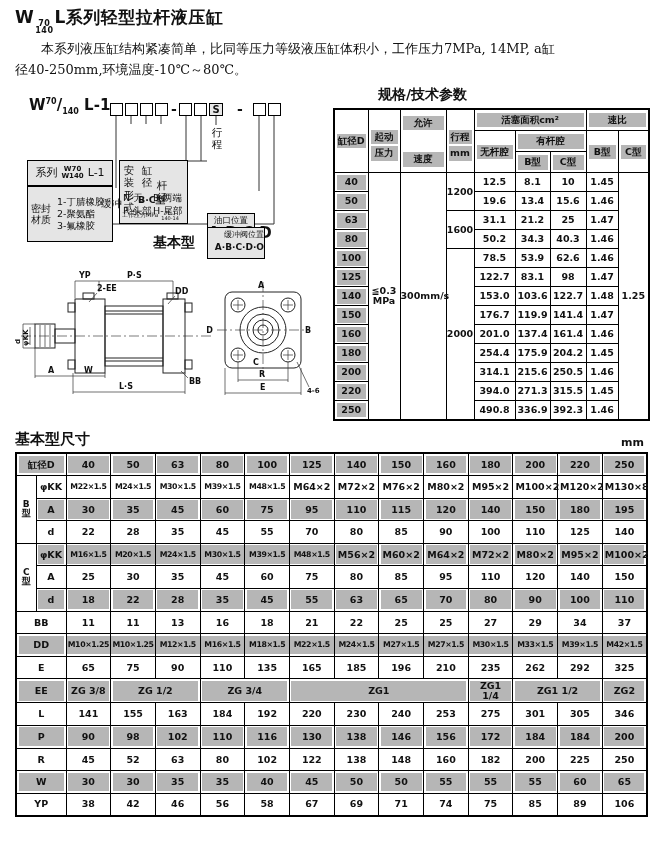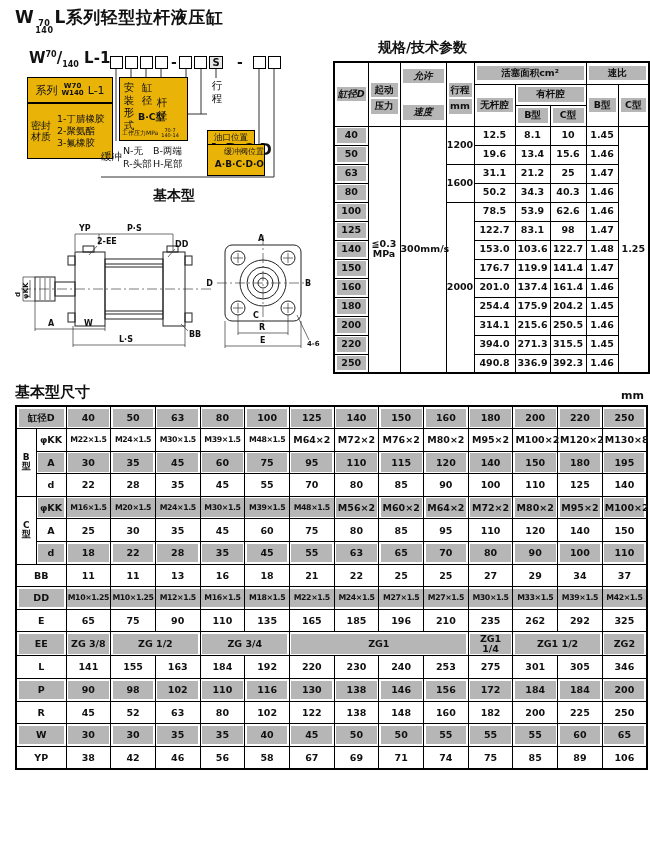--- a/index.html
+++ b/index.html
@@ -22,21 +22,21 @@
   .spec-title { padding-left:45px; margin-bottom:4px; }
 
   
   .model-diagram { position:relative; width:318px; height:142px; margin-top:2px; }
   .model-diagram svg.lines { position:absolute; left:0; top:0; }
   .code-left { position:absolute; left:14px; top:8px; font-size:15px; font-weight:bold; }
   .code-left sub,.code-left sup { font-size:8px; font-weight:bold; }
   .sq { position:absolute; top:15px; width:13px; height:13px; border:1.5px solid #000; background:#fff; }
   .sq.sbox { display:flex; align-items:center; justify-content:center; font-size:10px; font-weight:bold; width:14px; background:#e8e8e8; }
   .dash { position:absolute; top:13px; font-size:14px; font-weight:bold; }
-  .mbox { position:absolute; border:1px solid #000; background:#eab308; }
+  .mbox { position:absolute; border:1px solid #000; background:#e5e5e5;margin-top:36px; }
   .series-box { left:12px; top:36px; width:86px; height:26px; display:flex; align-items:center; justify-content:center; gap:3px; font-size:11px; }
   .series-box .stack { font-size:7px; line-height:7px; }
   .seal-box { left:12px; top:62px; width:86px; height:56px; display:flex; align-items:center; gap:4px; padding-left:3px; }
   .seal-label { font-size:10px; width:22px; line-height:11px; }
   .seal-items { font-size:9.5px; line-height:12px; white-space:nowrap; }
   .mount-box { left:104px; top:36px; width:69px; height:64px; }
   .vtext { position:absolute; width:12px; font-size:10.5px; line-height:12.5px; word-break:break-all; text-align:center; }
   .bctype { position:absolute; left:18px; top:33px; font-size:9.5px; font-weight:bold; white-space:nowrap; }
   .tinynote { position:absolute; left:2px; bottom:2px; display:flex; align-items:center; gap:2px; font-size:6px; white-space:nowrap; }
   .tinynote .stack { font-size:5px; line-height:5px; font-weight:normal; }
@@ -57,21 +57,21 @@
   .thin { fill:none; stroke:#333; stroke-width:0.7; }
   .cl { fill:none; stroke:#444; stroke-width:0.7; stroke-dasharray:10 3 2 3; }
   .lbl { font-size:8px; font-weight:bold; fill:#111; }
   .lbl7 { font-size:7px; font-weight:bold; fill:#111; }
 
   
   .spec-table { border-collapse:collapse; width:315px; table-layout:fixed; border:2px solid #000; }
   .spec-table th, .spec-table td { border:1px solid #000; text-align:center; vertical-align:middle; padding:0; font-size:9.5px; line-height:1.1; background:#fff; }
   .spec-table thead th { font-weight:bold; }
   .band { display:block; background:#b6b6b6; margin:2px 2px; padding:2px 0; font-weight:bold; font-size:9.5px; }
-  .topalign { vertical-align:top;font-style:italic; }
+  .topalign { vertical-align:top; }
   .gapb { margin-top:10px; }
   .spec-table tbody td { height:19px; font-weight:bold; }
   .spec-table td.graycell { background:#b6b6b6; background-clip:content-box; padding:2px; }
   .spec-table tr.h1 { height:22px; } .spec-table tr.h2 { height:21px; } .spec-table tr.h3 { height:21px; }
   .prel { white-space:pre-line; }
 
   
   .dim-head { display:flex; justify-content:space-between; align-items:flex-end; width:633px; margin-top:9px; }
   .dim-head h2 { font-size:15px; }
   .unit { font-size:11px; font-weight:bold; padding-right:4px; }
@@ -87,20 +87,24 @@
 
 <div class="page">
 
   <div class="h1row">
     <span>W</span><span class="stack">
         <span>70</span>
         <span>140</span>
       </span><span>L系列轻型拉杆液压缸</span>
   </div>
 
+  <p class="intro">
+    <span class="indent">本系列液压缸结构紧凑简单，比同等压力等级液压缸体积小，工作压力7MPa, 14MP, a缸</span><br>
+    <span>径40-250mm,环境温度-10℃～80℃。</span>
+  </p>
 
   <div class="columns">
 
     <div class="left-col">
 
       <div class="model-diagram">
         <svg class="lines" width="318" height="142">
           <g stroke="#333" stroke-width="1" fill="none">
             <line x1="101" y1="28" x2="101" y2="100"></line>
             <line x1="116" y1="28" x2="116" y2="36"></line>

